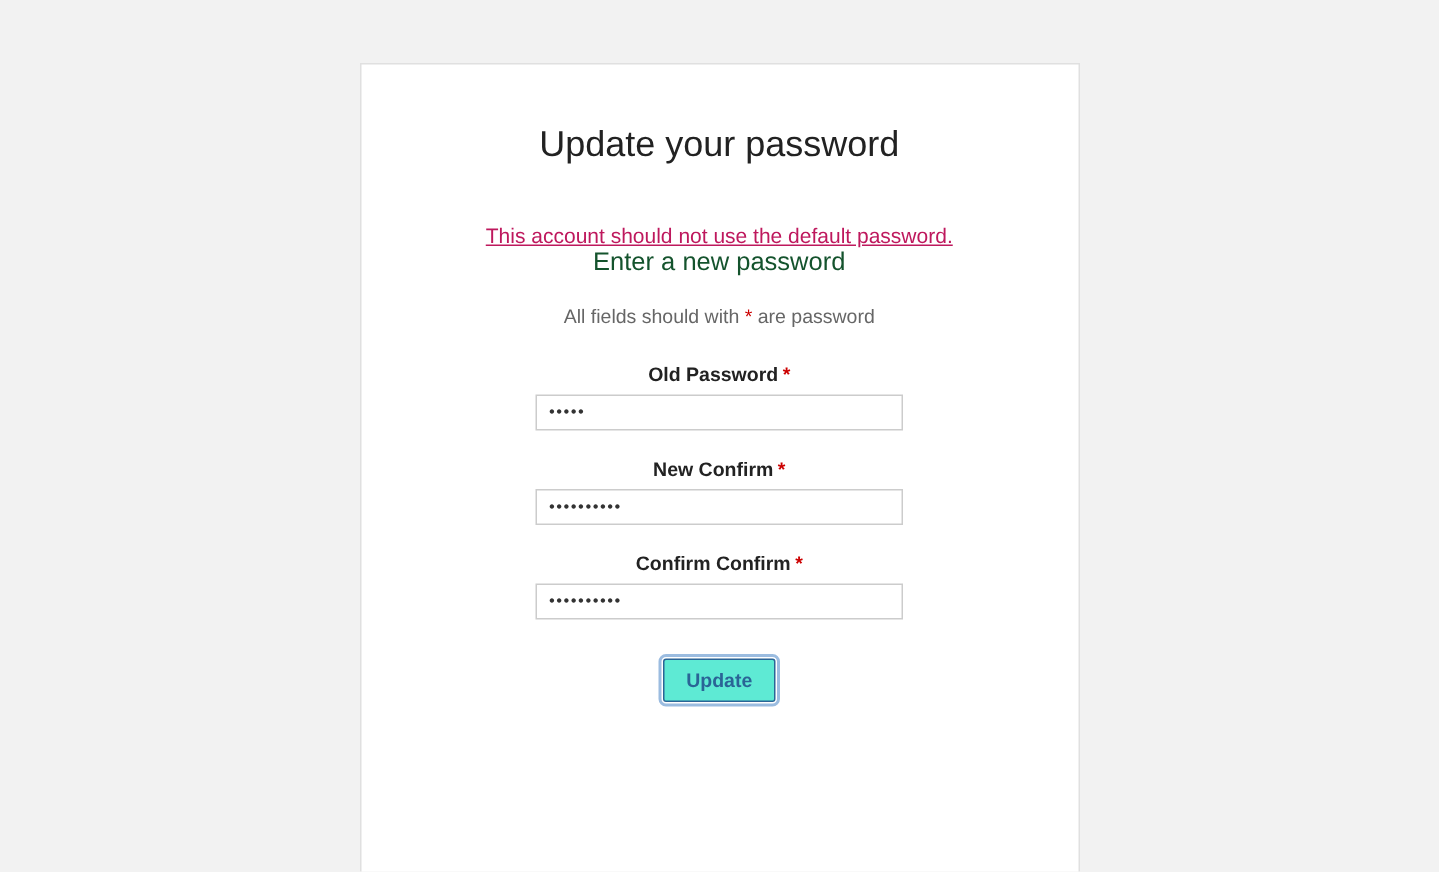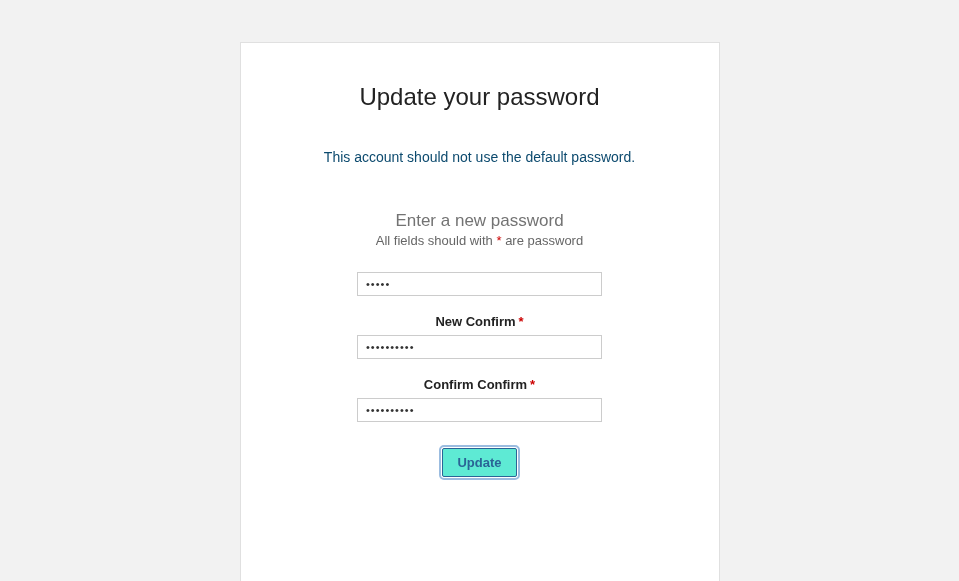--- a/index.html
+++ b/index.html
@@ -25,28 +25,28 @@
       text-align: center;
     }
     .page-title {
       font-size: 24px;
       font-weight: 400;
       color: #222;
       margin-bottom: 38px;
     }
     .subtitle {
       font-size: 14px;
-      color: #0c4a6e;
-      margin-bottom: 46px;
+      color: #be185d;
+      text-decoration: underline;
     }
     .section-title {
       font-size: 17px;
-      color: #737373;
+      color: #14532d;
       font-weight: 400;
-      margin-bottom: 2px;
+      margin-bottom: 18px;
     }
     .required-note {
       font-size: 13px;
       color: #666;
       margin-bottom: 24px;
     }
     .required-note .star {
       color: #c00;
     }
     .field-group {
@@ -97,20 +97,23 @@
 
   <p class="subtitle">This account should not use the default password.</p>
 
   <h2 class="section-title">Enter a new password</h2>
 
   <p class="required-note">
     <span>All fields should with </span><span class="star">*</span><span> are password</span>
   </p>
 
   <div class="field-group">
+    <label class="field-label">
+      <span>Old Password</span><span class="star">*</span>
+    </label>
     <input type="password" class="text-input" value="•••••" style="">
   </div>
 
   <div class="field-group">
     <label class="field-label">
       <span>New Confirm</span><span class="star">*</span>
     </label>
     <input type="password" class="text-input" value="••••••••••" style="">
   </div>
 

